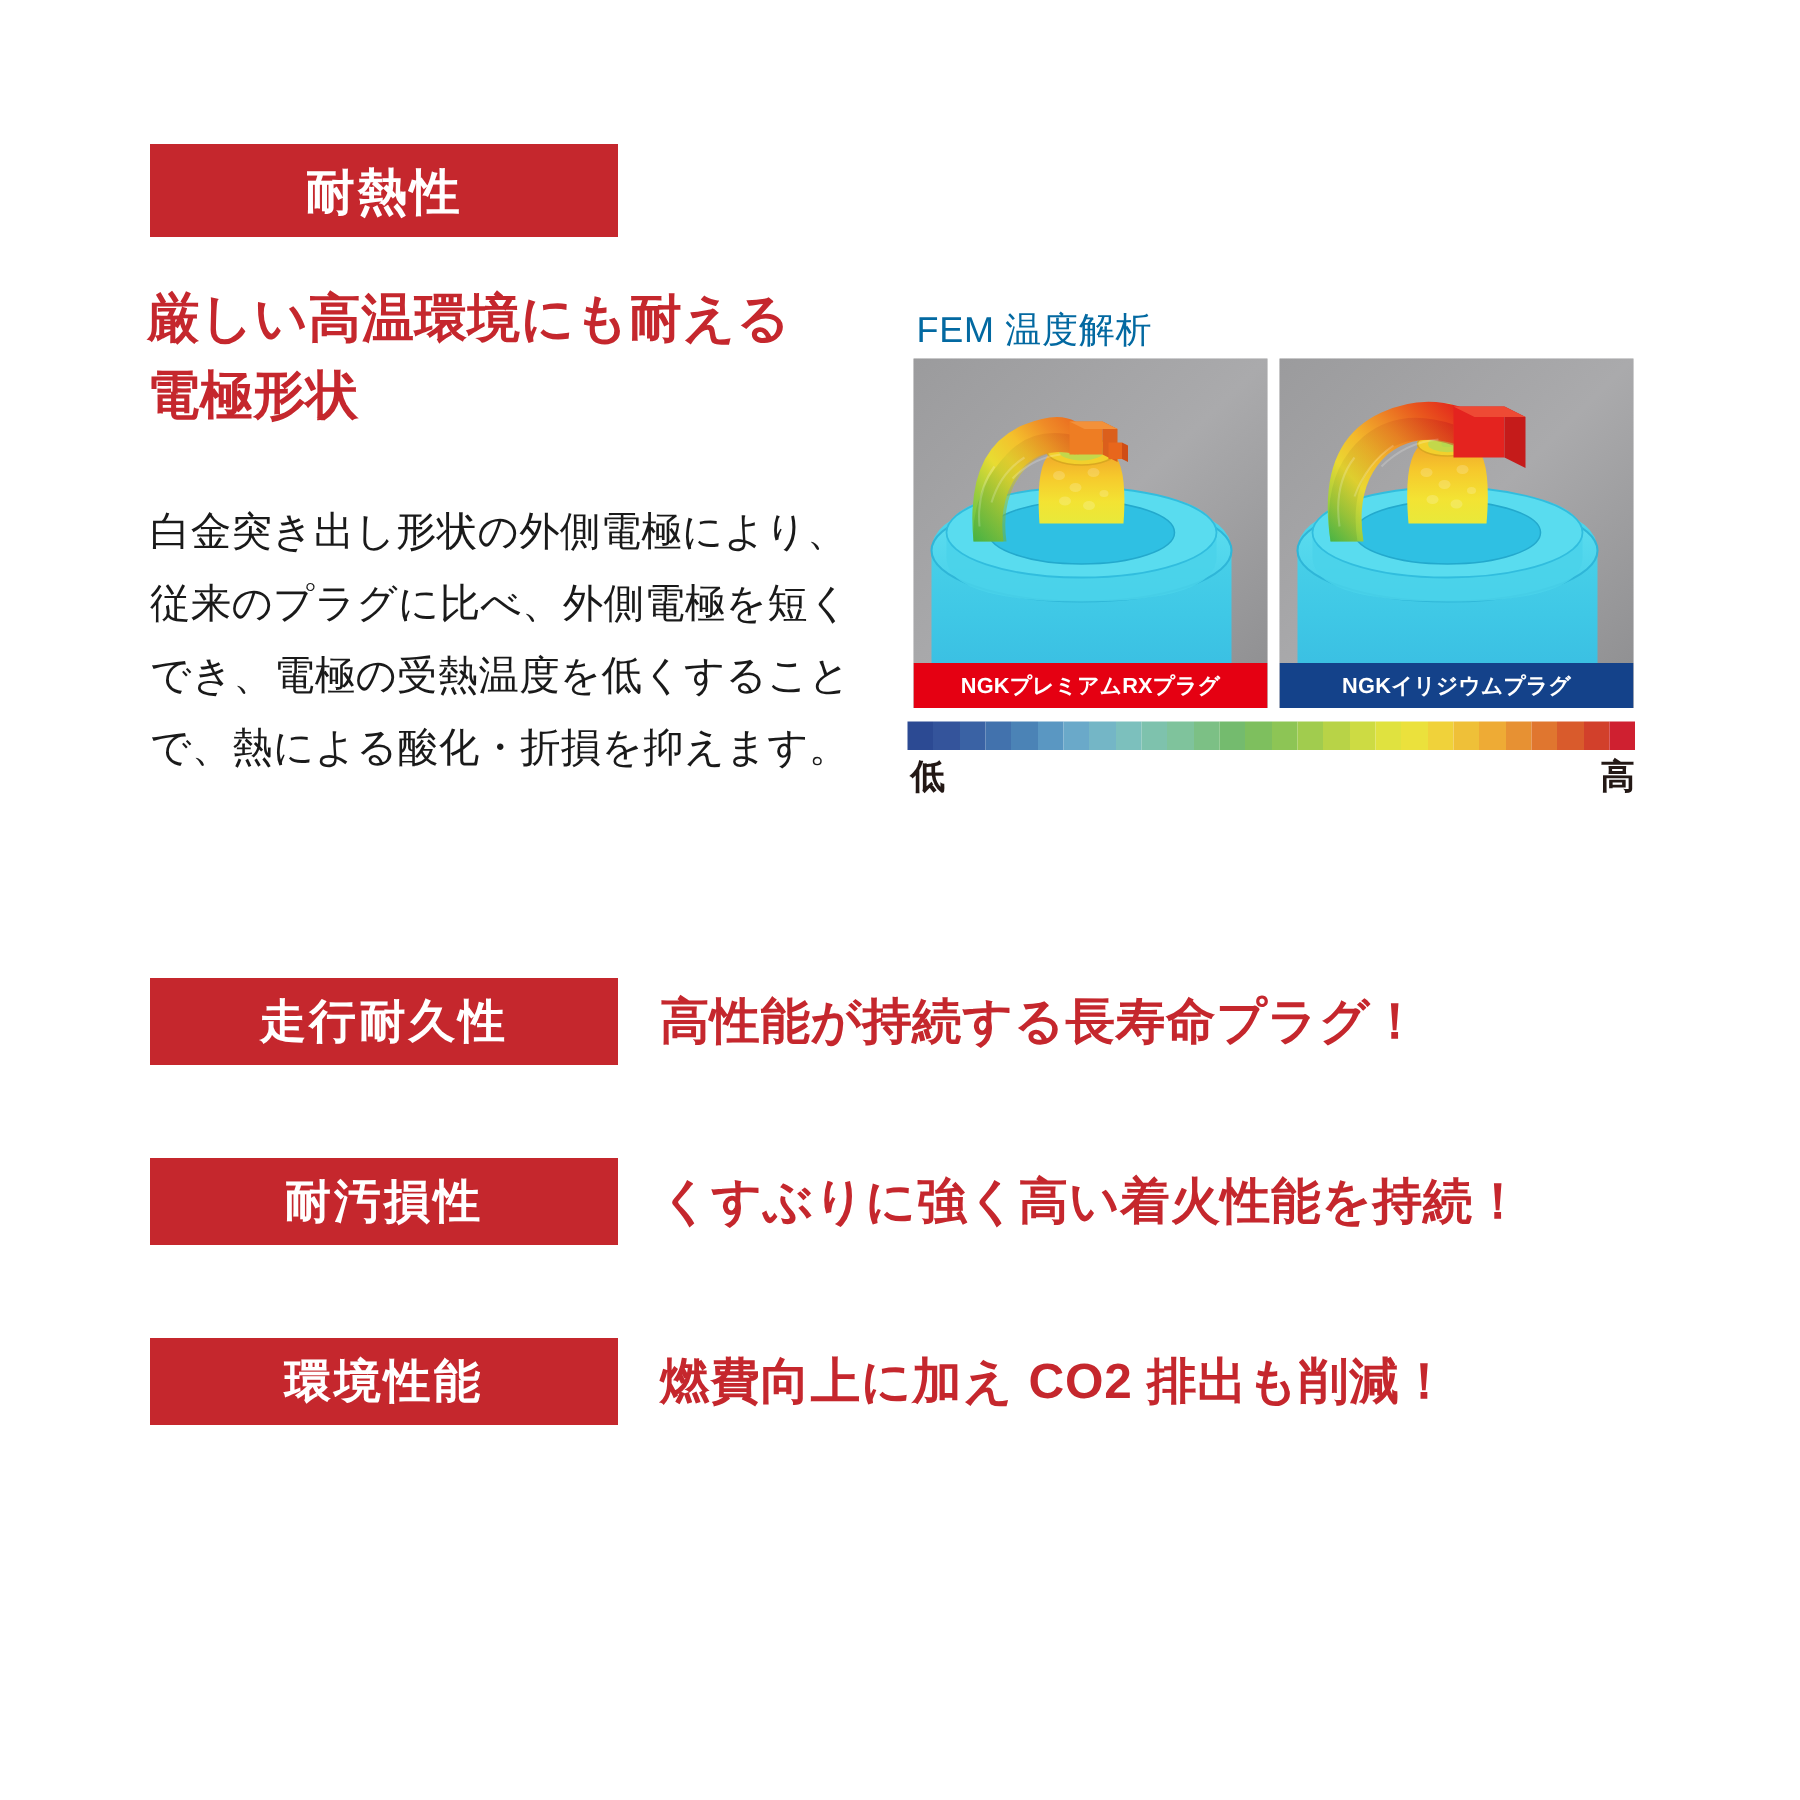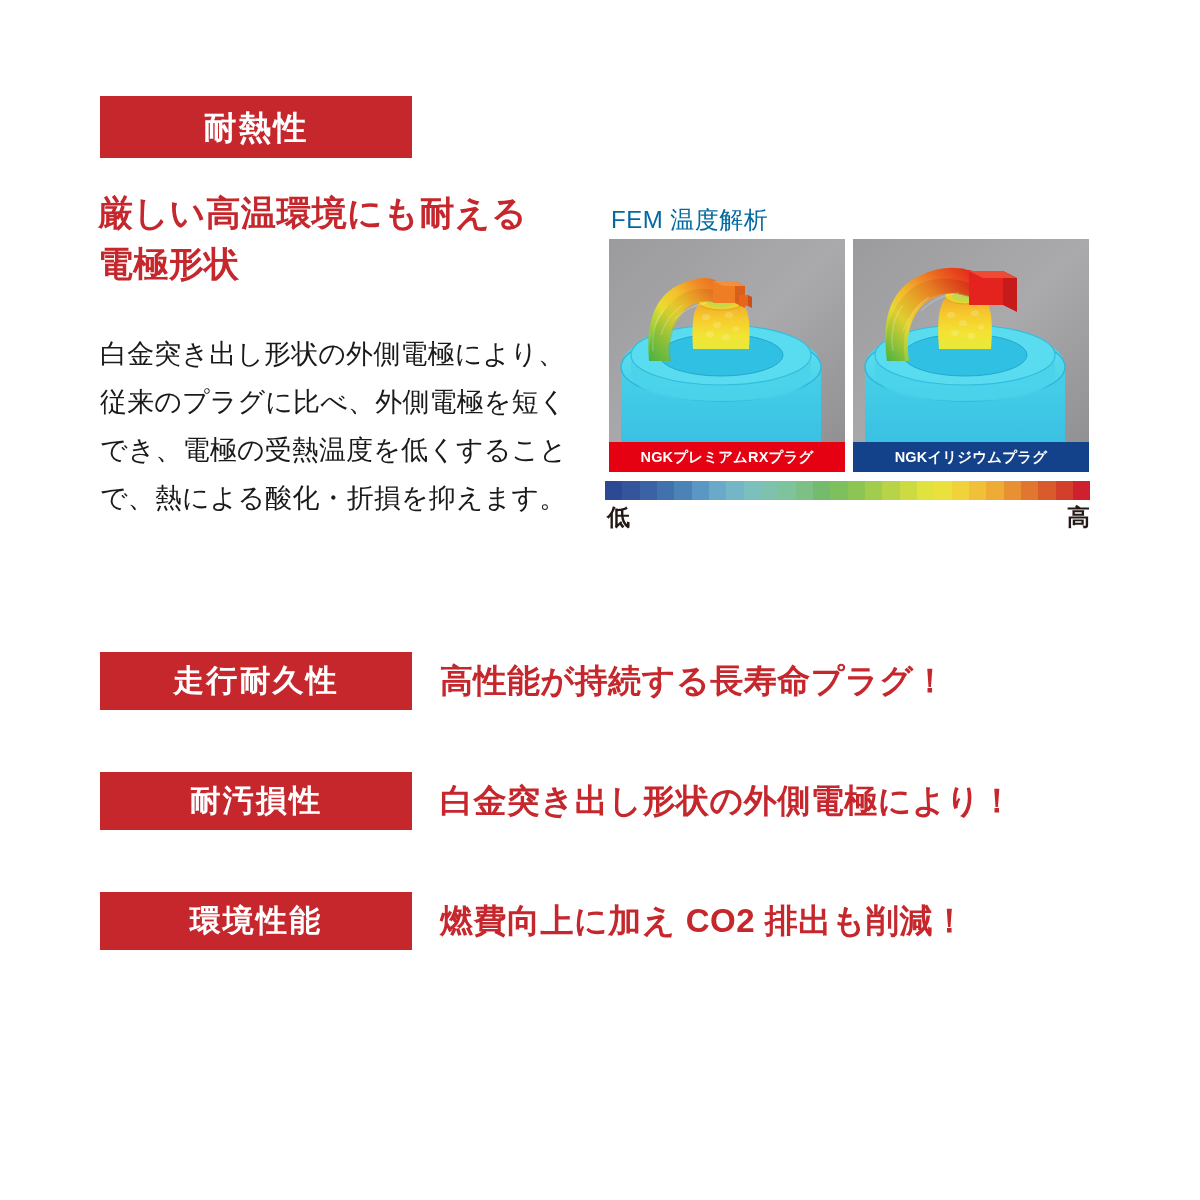--- a/index.html
+++ b/index.html
@@ -432,21 +432,21 @@
     <div class="feature-badge">
       <span>走行耐久性</span>
     </div>
     <div class="feature-text">高性能が持続する長寿命プラグ！</div>
   </div>
 
   <div class="feature-row" id="row-fouling">
     <div class="feature-badge">
       <span>耐汚損性</span>
     </div>
-    <div class="feature-text">白金突き出し形状の外側電極により！</div>
+    <div class="feature-text">くすぶりに強く高い着火性能を持続！</div>
   </div>
 
   <div class="feature-row" id="row-environment">
     <div class="feature-badge">
       <span>環境性能</span>
     </div>
     <div class="feature-text">燃費向上に加え CO2 排出も削減！</div>
   </div>
 
 </div>

